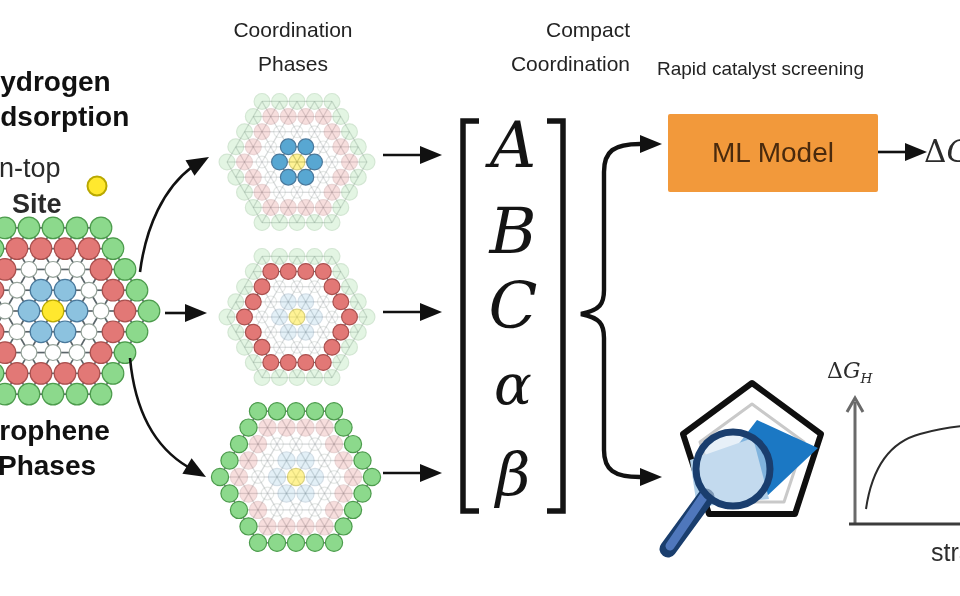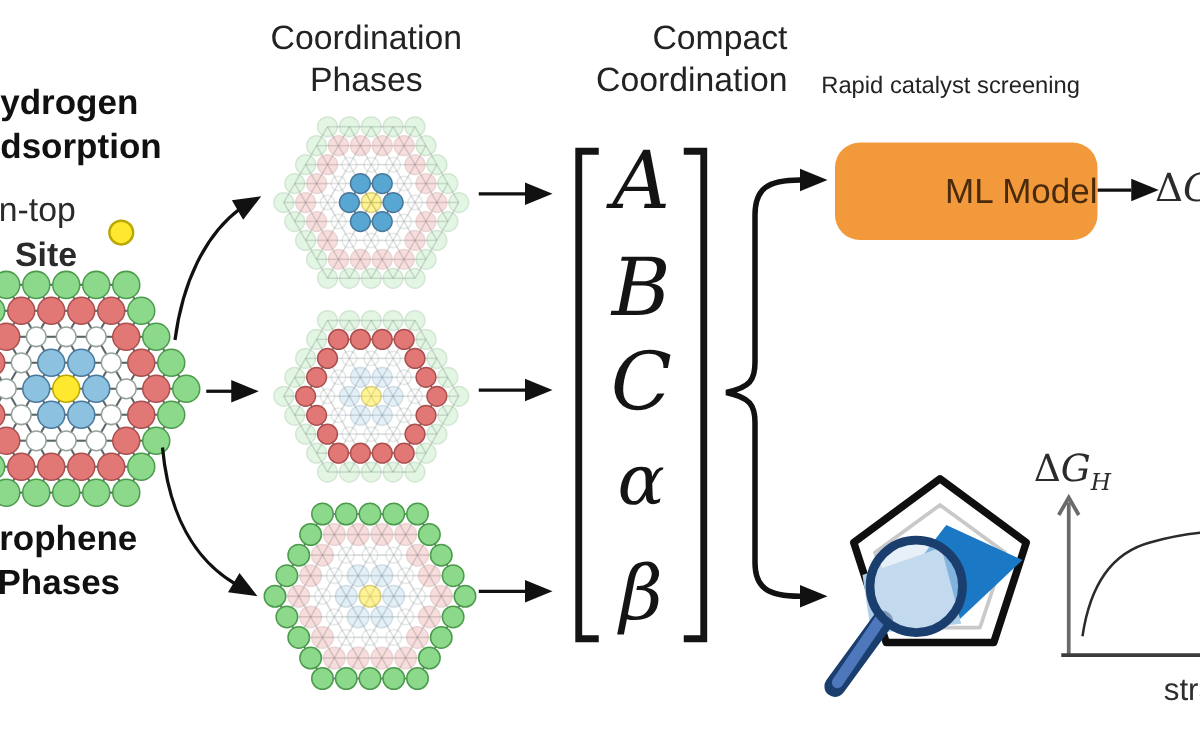--- a/index.html
+++ b/index.html
@@ -2,35 +2,35 @@
 <html style="--ml-box: #F2993B; --ml-text: #4A2A0D; --radar-dark: #1B78C4; --radar-light: #AFCFE9; --mag-navy: #1A3E6E; --mag-handle: #4F77BC; --atom-yellow: #FFE82E;"><head>
 <meta charset="utf-8">
 <style>
   html,body{margin:0;padding:0;background:#ffffff;}
   #canvas{
     position:relative;width:960px;height:596px;overflow:hidden;background:#fff;
     font-family:"Liberation Sans", sans-serif;color:#1f1f1f;
   }
   #art{position:absolute;left:0;top:0;}
   .txt{position:absolute;white-space:nowrap;}
-  .heading{font-size:27px;line-height:34px;text-align:center;color:#232323;}
+  .heading{font-size:21px;line-height:34px;text-align:center;color:#232323;}
   .boldlabel{font-size:28px;font-weight:bold;line-height:35px;color:#111;}
   .plainlabel{font-size:27px;line-height:34px;color:#2a2a2a;}
   #ml-box{
-    position:absolute;left:668px;top:114px;width:210px;height:78px;border-radius:20px;
-    background:var(--ml-box,#F2993B);display:flex;align-items:center;justify-content:flex-end;
+    position:absolute;left:668px;top:114px;width:210px;height:78px;border-radius:2px;
+    background:var(--ml-box,#F2993B);display:flex;align-items:center;justify-content:center;
   }
   #ml-box .lbl{font-size:28px;color:var(--ml-text,#4A2A0D);}
   #descriptor-letters{position:absolute;left:458px;top:0;width:110px;height:596px;text-align:center;}
   .dletter{position:absolute;left:0;width:110px;font-family:"DejaVu Serif",serif;font-style:italic;color:#141414;text-align:center;}
   .mathlbl{font-family:"DejaVu Serif",serif;color:#2b2b2b;}
   .mathlbl .it{font-style:italic;}
   .mathlbl sub{font-size:0.62em;font-style:italic;}
   #delta-out{left:924px;top:133px;font-size:31px;}
-  #plot-ylabel{left:827px;top:358px;font-size:30px;}
+  #plot-ylabel{left:827px;top:358px;font-size:22px;}
   #plot-xlabel{left:931px;top:538px;font-size:25px;color:#2e2e2e;}
 </style>
 </head>
 <body>
 
 <div id="canvas">
 
   <svg id="art" width="960" height="596" viewBox="0 0 960 596">
 
     <g id="clusters-layer">

